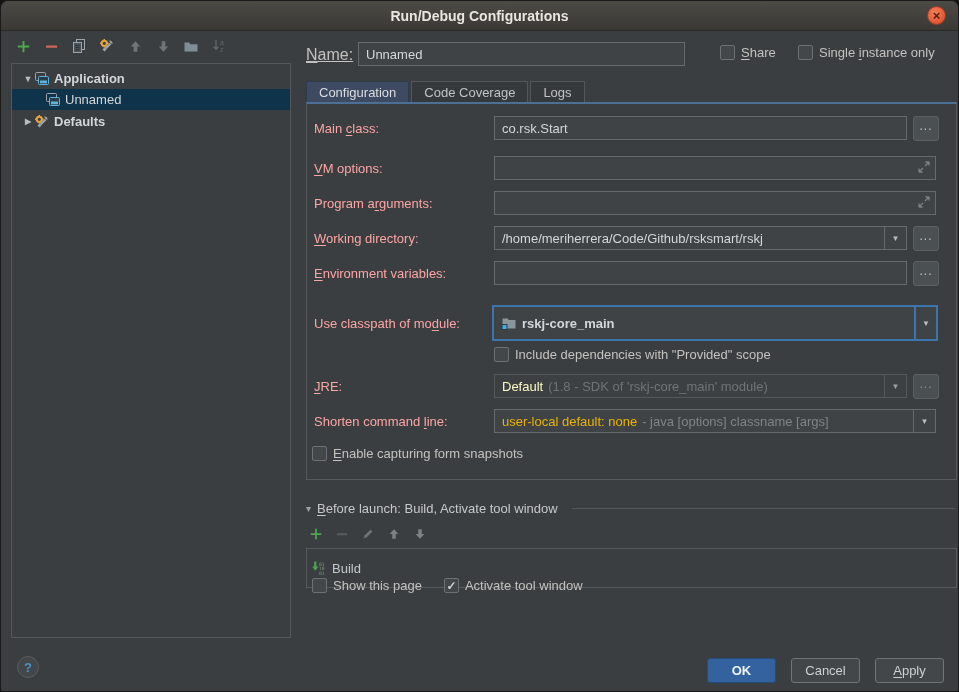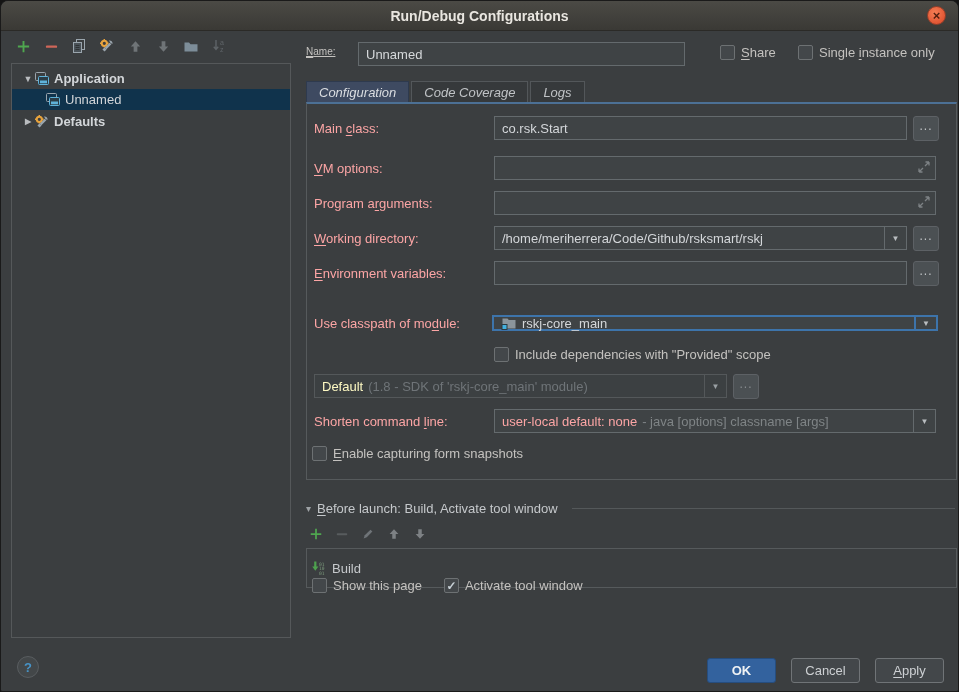--- a/index.html
+++ b/index.html
@@ -25,57 +25,57 @@
   .tb-icon{width:16px;height:16px;display:flex;align-items:center;justify-content:center;}
   .sidebar{position:absolute;left:10px;top:62px;width:280px;height:575px;
     border:1px solid #55585a;background:#3b3e40;}
   .tree-row{position:relative;height:21px;display:flex;align-items:center;color:#d3d6d9;font-size:13px;}
   .tree-row.group{font-weight:bold;}
   .tree-row.selected{background:var(--selection-bg,#10334c);}
   .tw{width:12px;display:inline-flex;justify-content:center;color:#b9bcbf;font-size:9px;flex:none;}
   .ticon{width:16px;height:16px;margin-right:4px;flex:none;}
 
   
-  .name-label{position:absolute;left:305px;top:45px;font-size:10px;color:#c4c2bf;text-decoration:underline;}
+  .name-label{position:absolute;left:305px;top:45px;font-size:16px;color:#c4c2bf;text-decoration:underline;}
   .name-field{position:absolute;left:357px;top:41px;width:327px;height:24px;background:#3f4345;
     border:1px solid #646a6d;color:#d6d9db;font-size:13px;display:flex;align-items:center;padding:0 7px;}
   .cb{width:15px;height:15px;border:1px solid #6d7173;background:#43474a;border-radius:2px;
     display:inline-flex;align-items:center;justify-content:center;flex:none;
     color:#c9d2d8;font-size:12px;font-weight:bold;line-height:1;}
   .cb-row{display:flex;align-items:center;gap:6px;font-size:13px;color:#c4c2bf;}
   .share-cb{position:absolute;left:719px;top:44px;}
   .single-cb{position:absolute;left:797px;top:44px;}
 
   
   .tabs{position:absolute;left:305px;top:80px;display:flex;gap:2px;height:22px;}
   .tab{height:22px;padding:0 12px;font-size:13px;display:flex;align-items:center;
-    background:#36393b;border:1px solid #53575a;border-bottom:none;color:#c0c3c6;font-style:italic;}
+    background:#36393b;border:1px solid #53575a;border-bottom:none;color:#c0c3c6;}
   .tab.selected{background:var(--tab-selected,#3e4a61);color:#dadde1;border-color:#2e3a4e;}
 
   
   .panel{position:absolute;left:305px;top:101px;width:651px;height:378px;
     border:1px solid #565a5c;border-top:2px solid var(--panel-top-border,#4c7095);}
   .frow{position:absolute;left:313px;right:22px;height:26px;display:flex;align-items:center;}
   .frow .lbl{width:180px;font-size:13px;color:#fca5a5;flex:none;}
   .field{height:24px;background:#3f4345;border:1px solid #646a6d;color:#d4d7da;font-size:13px;
     display:flex;align-items:center;padding:0 7px;position:relative;}
   .grow{flex:1;}
   .fix{flex:0 0 413px;}
   .dots{width:26px;height:25px;margin-left:6px;background:#4b5053;border:1px solid #5d6165;
     border-radius:3px;color:#c3c7ca;font-size:12px;letter-spacing:1px;
     display:flex;align-items:center;justify-content:center;flex:none;padding-bottom:4px;}
   .expander{position:absolute;right:3px;top:2px;}
   .arrow-cell{width:22px;align-self:stretch;margin-left:auto;margin-right:-7px;
     border-left:1px solid #646a6d;display:flex;align-items:center;justify-content:center;
     color:#b9bdc0;font-size:8px;flex:none;}
-  .combo-focus{border:2px solid var(--focus-border,#3d74ab);height:16px;margin-left:-2px;margin-right:-2px;}
+  .combo-focus{border:2px solid var(--focus-border,#3d74ab);height:36px;margin-left:-2px;margin-right:-2px;font-weight:bold;}
   .combo-focus .arrow-cell{border-left:2px solid var(--focus-border,#3d74ab);margin-right:-7px;}
   .disabled-field{background:#3c4042;border-color:#54585a;}
   .disabled-field .arrow-cell{border-left-color:#54585a;color:#9aa0a4;}
-  .txt-primary{color:#fca5a5;}
+  .txt-primary{color:#eab308;}
   .txt-secondary{color:#7f8486;margin-left:5px;white-space:nowrap;}
   .disabled-field .txt-primary{color:#fef9c3;}
   .disabled-field .txt-secondary{color:#6f7478;}
   .dots.dim{color:#8a8e91;}
   .micon{width:16px;height:16px;margin-right:5px;flex:none;}
 
   
   .bl-header{position:absolute;left:305px;top:500px;right:3px;display:flex;align-items:center;
     font-size:13px;color:#c5c8cb;gap:6px;}
   .bl-header .sect-arrow{color:#9ea2a5;font-size:10px;}
@@ -284,20 +284,21 @@
   </div>
 
   <div class="frow" style="top:340px;left:493px;">
     <div class="cb-row">
       <span class="cb"></span>
       <span>Include dependencies with "Provided" scope</span>
     </div>
   </div>
 
   <div class="frow" style="top:372px;">
+    <span class="lbl"><u>J</u>RE:</span>
     <div class="field fix disabled-field">
       <span class="txt-primary">Default</span>
       <span class="txt-secondary">(1.8 - SDK of 'rskj-core_main' module)</span>
       <span class="arrow-cell">▼</span>
     </div>
     <div class="dots dim">
         <span>...</span>
       </div>
   </div>
 

